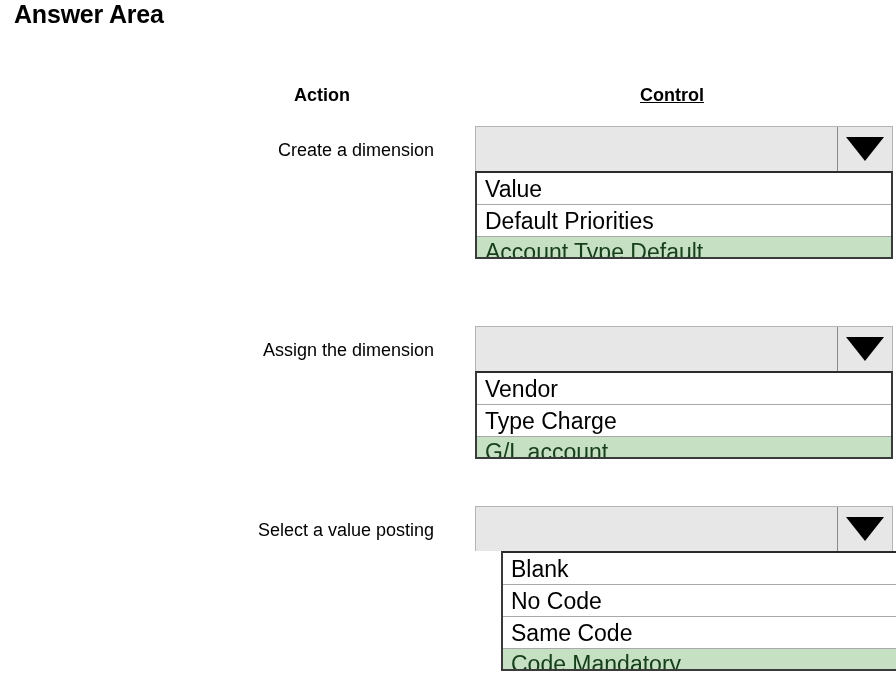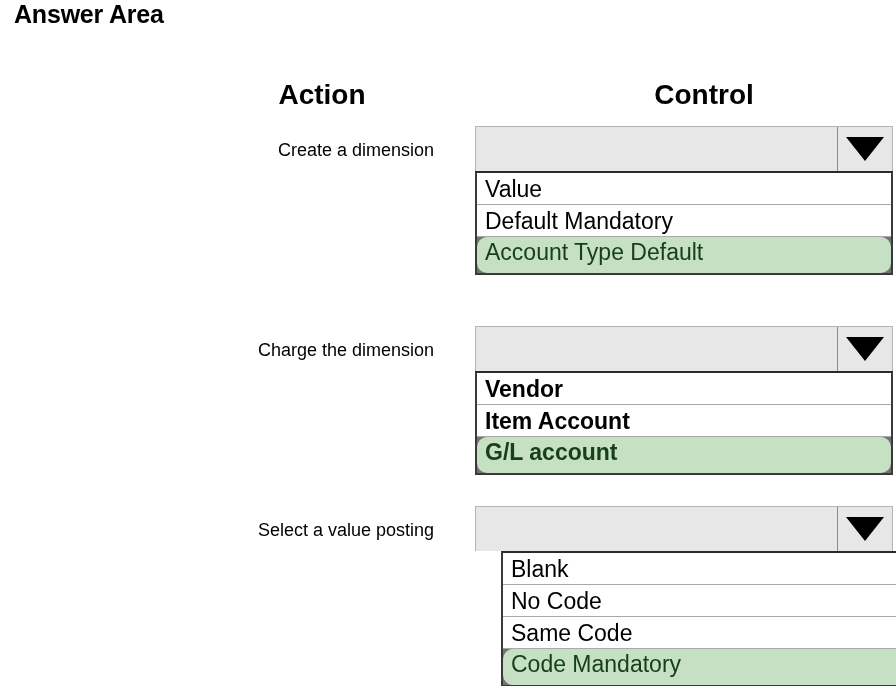--- a/index.html
+++ b/index.html
@@ -25,28 +25,28 @@
     font-size: 25px;
     font-weight: bold;
     letter-spacing: -0.2px;
     line-height: 34px;
     white-space: nowrap;
   }
 
   
   .col-head {
     position: absolute;
-    font-size: 28px;
+    font-size: 18px;
     font-weight: bold;
     line-height: 30px;
     white-space: nowrap;
     text-align: center;
   }
   .col-head.action  { left: 222px; top: 80px; width: 200px; }
-  .col-head.control { left: 604px; top: 80px; width: 200px; }
+  .col-head.control { left: 572px; top: 80px; width: 200px; text-decoration: underline; }
 
   
   .row {
     position: absolute;
     left: 0;
     width: 896px;
   }
   .row-1 { top: 126px; }
   .row-2 { top: 326px; }
   .row-3 { top: 506px; }
@@ -100,79 +100,78 @@
   .options {
     position: absolute;
     left: 475px;
     width: 418px;
     box-sizing: border-box;
     background: #737373;
     border: 2px solid #3a3a3a;
     border-top: 2px solid #2b2b2b;
   }
   .row-1 .options { top: 45px; }
-  .row-2 .options { top: 45px; font-weight: bold; }
+  .row-2 .options { top: 45px; }
   .row-3 .options { top: 45px; margin-left: 26px; }
 
   .option {
     height: 32px;
     line-height: 32px;
     box-sizing: border-box;
     padding-left: 8px;
     font-size: 23px;
     background: #ffffff;
     border-bottom: 1px solid #a9a9a9;
     white-space: nowrap;
     overflow: hidden;
   }
   .option:last-child {
     border-bottom: none;
   }
   .option.selected {
     background: #c6e0c4;
     color: #17401a;
-    height: 36px;
+    height: 20px;
     line-height: 31px;
-    border-radius: 10px;
   }
 </style>
 </head>
 <body>
 
 <div class="page-title">Answer Area</div>
 
 <div class="col-head action">Action</div>
 <div class="col-head control">Control</div>
 
 <div class="row row-1">
   <div class="row-label">Create a dimension</div>
   <div class="combo">
     <div class="combo-field" placeholder=""></div>
     <div class="combo-arrow">
         <span class="tri"></span>
       </div>
   </div>
   <div class="options">
     <div class="option">Value</div>
-    <div class="option">Default Mandatory</div>
+    <div class="option">Default Priorities</div>
     <div class="option selected">Account Type Default</div>
   </div>
 </div>
 
 <div class="row row-2">
-  <div class="row-label">Charge the dimension</div>
+  <div class="row-label">Assign the dimension</div>
   <div class="combo">
     <div class="combo-field" placeholder=""></div>
     <div class="combo-arrow">
         <span class="tri"></span>
       </div>
   </div>
   <div class="options">
     <div class="option">Vendor</div>
-    <div class="option">Item Account</div>
+    <div class="option">Type Charge</div>
     <div class="option selected">G/L account</div>
   </div>
 </div>
 
 <div class="row row-3">
   <div class="row-label">Select a value posting</div>
   <div class="combo">
     <div class="combo-field" placeholder=""></div>
     <div class="combo-arrow">
         <span class="tri"></span>

